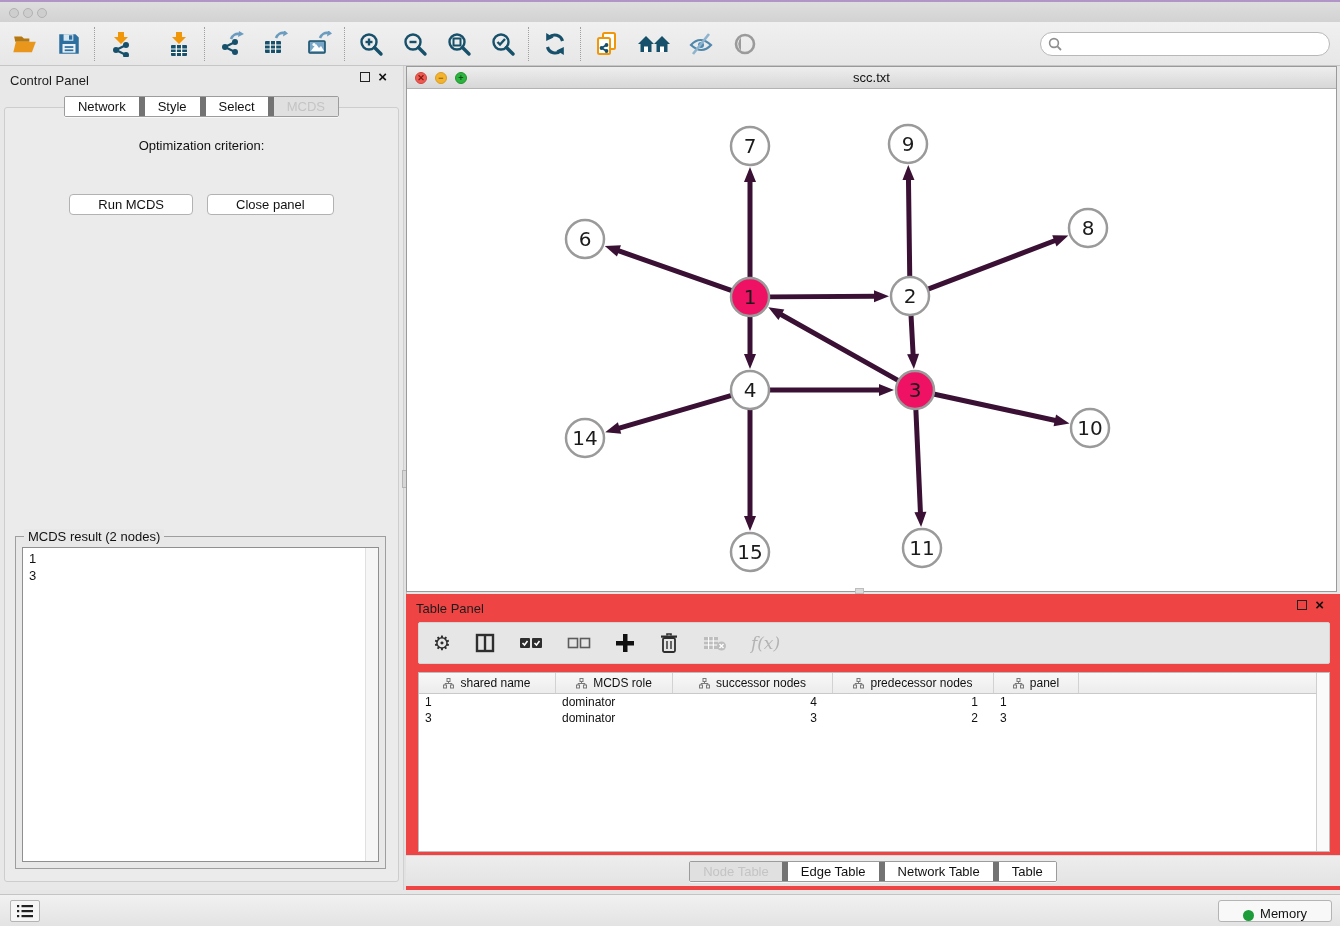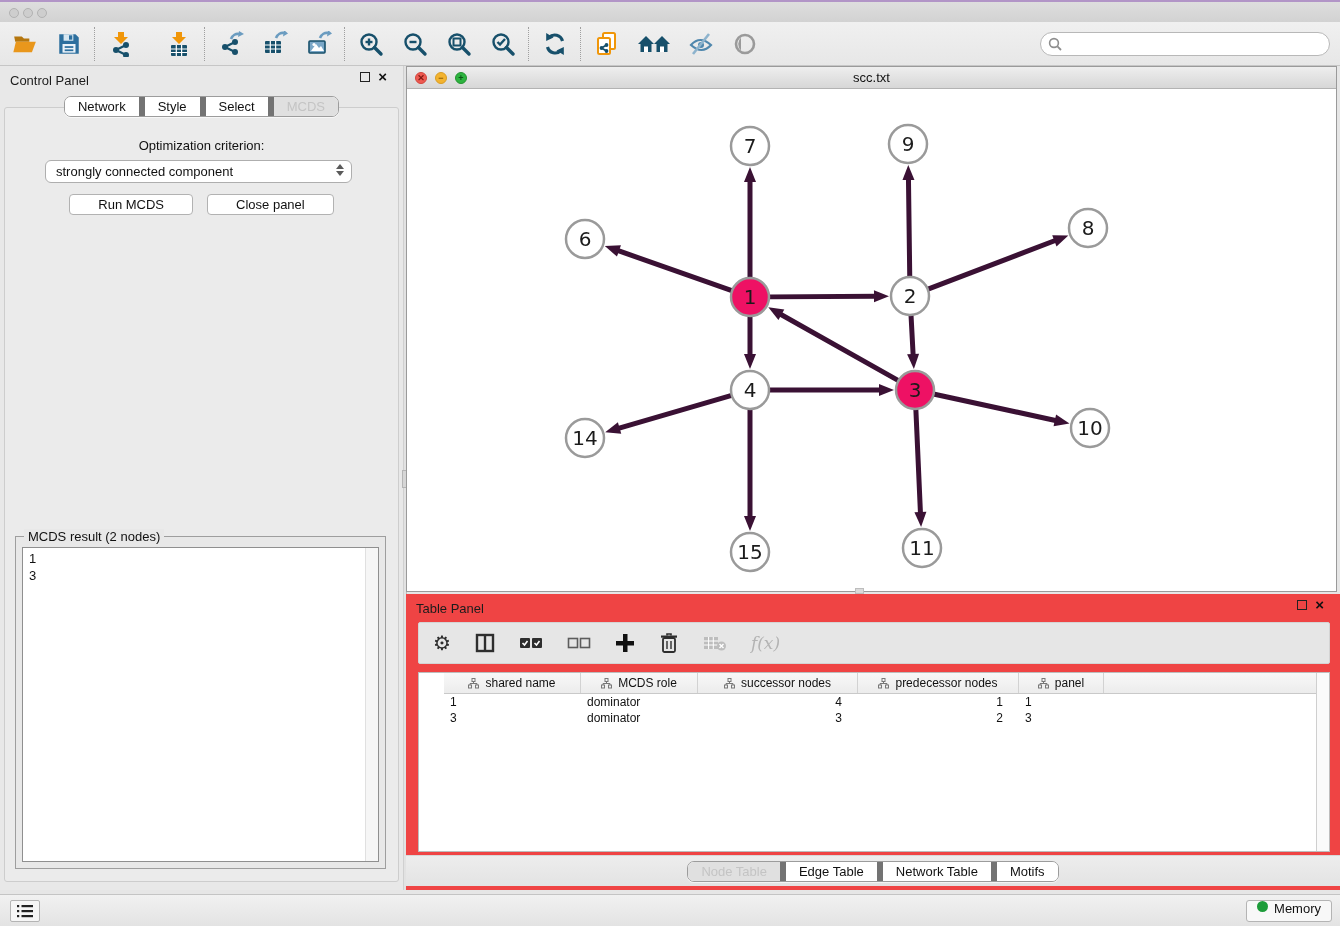--- a/index.html
+++ b/index.html
@@ -36,21 +36,21 @@
     background:#fff;box-sizing:border-box;padding:0 10px 0 26px;font-size:13px;outline:none;
   }
   .search-glass{position:absolute;left:8px;top:5px;}
   
   .panel-head{position:absolute;left:0;right:8px;top:0;height:28px;}
   .panel-title{position:absolute;left:10px;top:7px;font-size:13px;color:#1c1c1c;}
   .panel-btns{position:absolute;right:8px;top:6px;display:flex;gap:8px;align-items:center;}
   .float-btn{width:10px;height:10px;border:1.6px solid #222;box-sizing:border-box;background:transparent;}
   .close-btn{font-size:15px;font-weight:bold;color:#111;line-height:10px;cursor:default;}
   
-  .seg-group{display:inline-flex;border:1px solid #9c9c9c;border-radius:7px;overflow:hidden;background:#fff;
+  .seg-group{display:inline-flex;border:1px solid #9c9c9c;border-radius:2px;overflow:hidden;background:#fff;
     box-shadow:0 1px 0 rgba(255,255,255,.6);}
   .seg{padding:2px 13px;font-size:13px;color:#111;background:#fff;border-left:6px solid #737373;white-space:nowrap;}
   .seg:first-child{border-left:none;}
   .seg-active{background:#e0e0e0;color:#c4c4c4;}
   
   .control-panel{position:absolute;left:0;top:66px;width:403px;height:824px;background:#e8e8e8;}
   .cp-tabs{position:absolute;left:0;right:0;top:30px;display:flex;justify-content:center;z-index:2;}
   .cp-content{position:absolute;left:4px;right:4px;top:41px;bottom:8px;
     border:1px solid #cdcdcd;border-radius:3px;background:#ebebeb;}
   .opt-label{position:absolute;left:0;right:0;top:30px;text-align:center;font-size:13px;color:#111;}
@@ -95,38 +95,38 @@
   .net-canvas{position:absolute;left:0;top:22px;right:0;bottom:0;background:#fff;}
   
   .table-panel{position:absolute;left:406px;top:594px;width:934px;height:296px;background:#ef4444;}
   .tp-toolbar{position:absolute;left:12px;right:10px;top:28px;height:42px;
     border:1px solid #d4d4d4;border-radius:2px;background:#e6e6e6;
     display:flex;align-items:center;gap:24px;padding-left:14px;box-sizing:border-box;}
   .tp-icon{display:flex;align-items:center;justify-content:center;}
   .gear-glyph{font-size:20px;color:#2e2e2e;}
   .fx-label{font-family:"DejaVu Serif",serif;font-style:italic;font-size:17px;color:#b3b3b3;}
   .node-table{position:absolute;left:12px;right:10px;top:78px;bottom:38px;background:#fff;
-    border:1px solid #bdbdbd;box-sizing:border-box;overflow:hidden;padding-left:25px;}
+    border:1px solid #bdbdbd;box-sizing:border-box;overflow:hidden;}
   .nt-scroll{position:absolute;right:0;top:0;bottom:0;width:12px;background:#fafafa;border-left:1px solid #cfcfcf;}
   .nt-header{display:flex;height:20px;border-bottom:1px solid #c9c9c9;background:linear-gradient(#f8f8f8,#ececec);}
   .nt-th{display:flex;align-items:center;justify-content:center;gap:6px;font-size:12px;color:#111;
     border-right:1px solid #d2d2d2;box-sizing:border-box;overflow:hidden;white-space:nowrap;}
   .nt-row{display:flex;height:16px;align-items:center;}
   .nt-td{font-size:12px;color:#111;box-sizing:border-box;overflow:hidden;white-space:nowrap;}
   .nt-td.left{text-align:left;padding-left:6px;}
   .nt-td.right{text-align:right;padding-right:16px;}
   .tp-tabs{position:absolute;left:0;right:0;bottom:4px;height:30px;display:flex;align-items:center;justify-content:center;
     background:linear-gradient(#ededed,#e3e3e3);border-top:1px solid #d7d7d7;}
   
   .statusbar{position:absolute;left:0;top:894px;width:1340px;height:32px;
     background:linear-gradient(#f1f1f1,#e3e3e3);border-top:1px solid #c4c4c4;box-sizing:border-box;}
   .list-btn{position:absolute;left:10px;top:5px;width:30px;height:22px;background:#f6f6f6;
     border:1px solid #b4b4b4;border-radius:2px;display:flex;align-items:center;justify-content:center;box-sizing:border-box;}
   .memory-btn{position:absolute;right:8px;top:5px;height:22px;background:#f8f8f8;border:1px solid #b4b4b4;
-    border-radius:3px;display:flex;align-items:flex-start;gap:6px;padding:0 10px;font-size:13px;color:#111;box-sizing:border-box;}
+    border-radius:3px;display:flex;align-items:flex-end;gap:6px;padding:0 24px;font-size:13px;color:#111;box-sizing:border-box;}
   .mem-dot{width:11px;height:11px;border-radius:50%;background:#1d9c3a;}
 </style>
 </head>
 <body>
 
 <div class="titlebar">
   <div class="traffic-dim" style="left:9px"></div>
   <div class="traffic-dim" style="left:23px"></div>
   <div class="traffic-dim" style="left:37px"></div>
 </div>
@@ -309,27 +309,20 @@
   <div class="cp-tabs">
     <div class="seg-group" id="cp-tabs">
         <div class="seg">Network</div>
         <div class="seg">Style</div>
         <div class="seg">Select</div>
         <div class="seg seg-active">MCDS</div>
       </div>
   </div>
   <div class="cp-content">
     <div class="opt-label">Optimization criterion:</div>
-    <div class="criterion">
-      <span>strongly connected component</span>
-      <span class="spin-arrows">
-          <span class="tri-up"></span>
-          <span class="tri-down"></span>
-        </span>
-    </div>
     <div class="btn-row">
       <button class="aqua-btn">Run MCDS</button>
       <button class="aqua-btn">Close panel</button>
     </div>
     <div class="mcds-group">
       <div class="mcds-legend">MCDS result (2 nodes)</div>
       <div class="mcds-white">
         <div class="mcds-body" id="mcds-result-body">
             <div class="mcds-line">1</div>
             <div class="mcds-line">3</div>
@@ -526,21 +519,21 @@
           <div class="nt-td left" style="width: 85px;">3</div>
         </div>
       </div>
     <div class="nt-scroll"></div>
   </div>
   <div class="tp-tabs">
     <div class="seg-group" id="table-tabs">
         <div class="seg seg-active">Node Table</div>
         <div class="seg">Edge Table</div>
         <div class="seg">Network Table</div>
-        <div class="seg">Motifs</div>
+        <div class="seg">Table</div>
       </div>
   </div>
 </div>
 
 <div class="statusbar">
   <div class="list-btn">
     <svg width="18" height="14" viewBox="0 0 18 14">
         <rect x="1" y="1" width="2.2" height="2.2" fill="#222"></rect>
         <rect x="1" y="6" width="2.2" height="2.2" fill="#222"></rect>
         <rect x="1" y="11" width="2.2" height="2.2" fill="#222"></rect>

